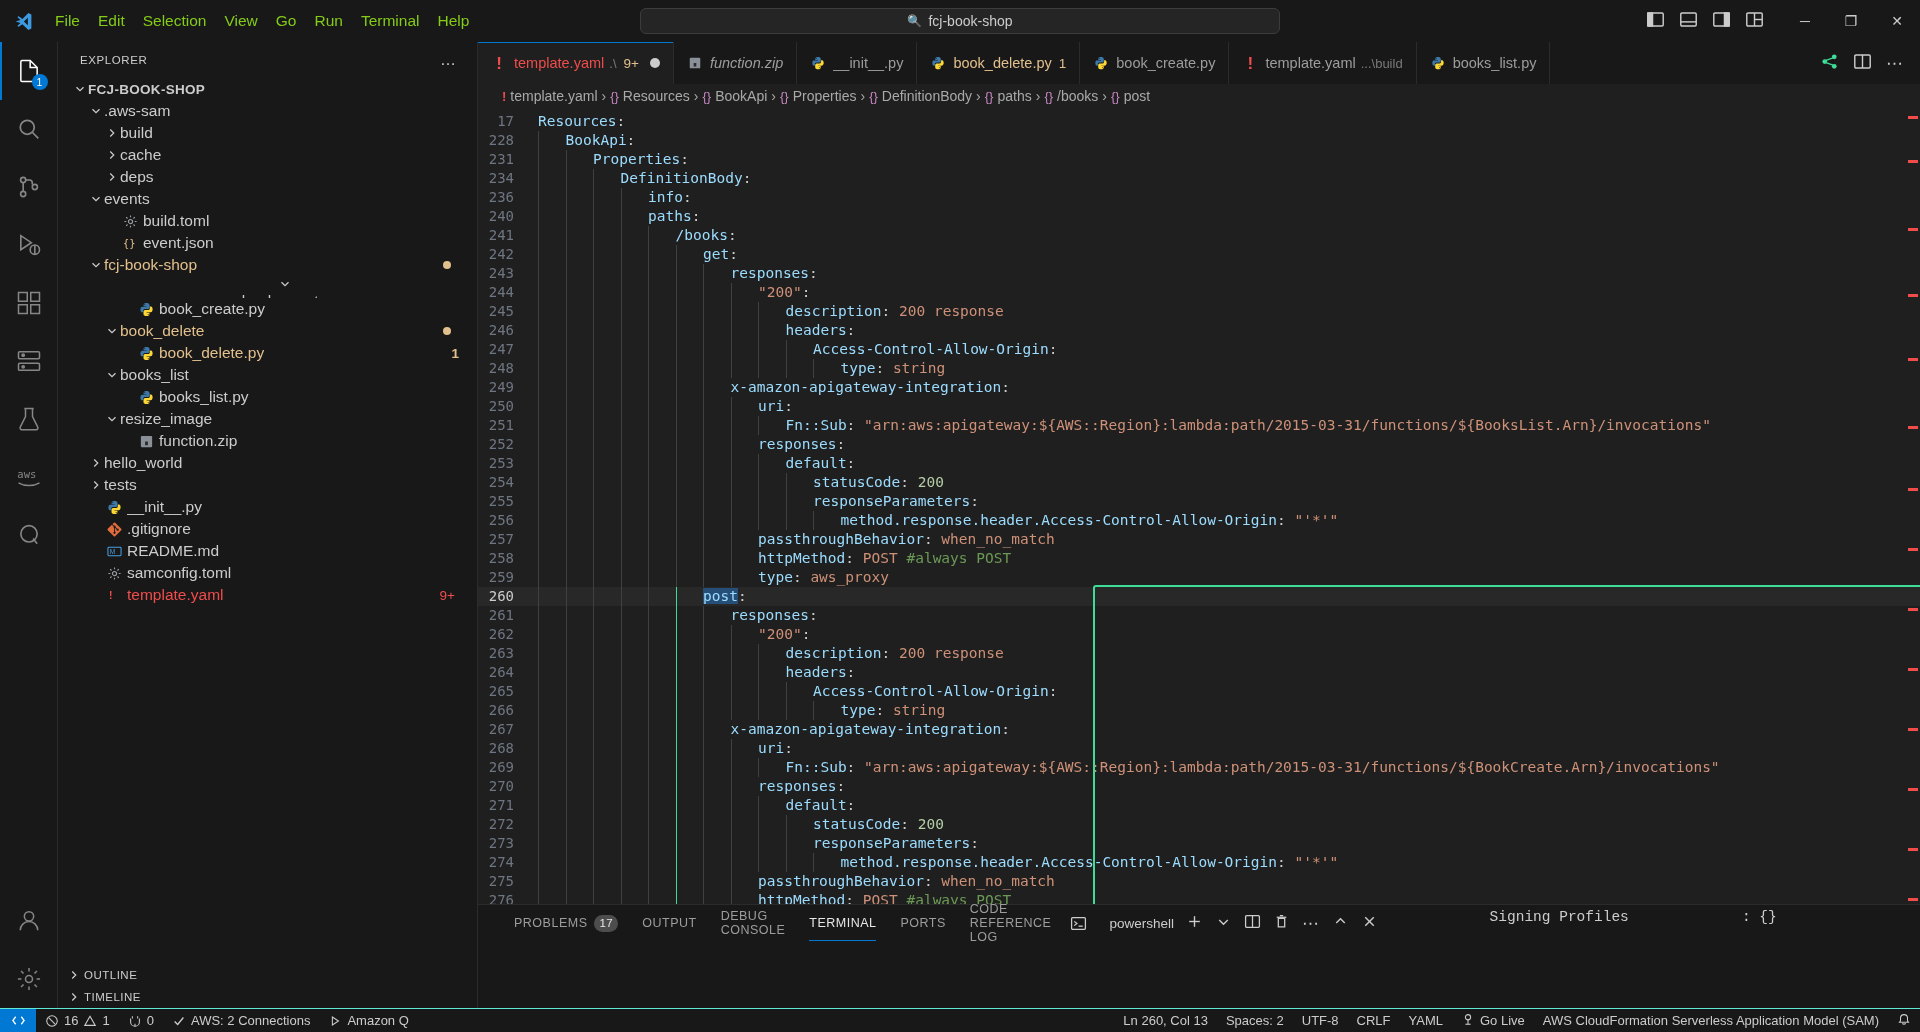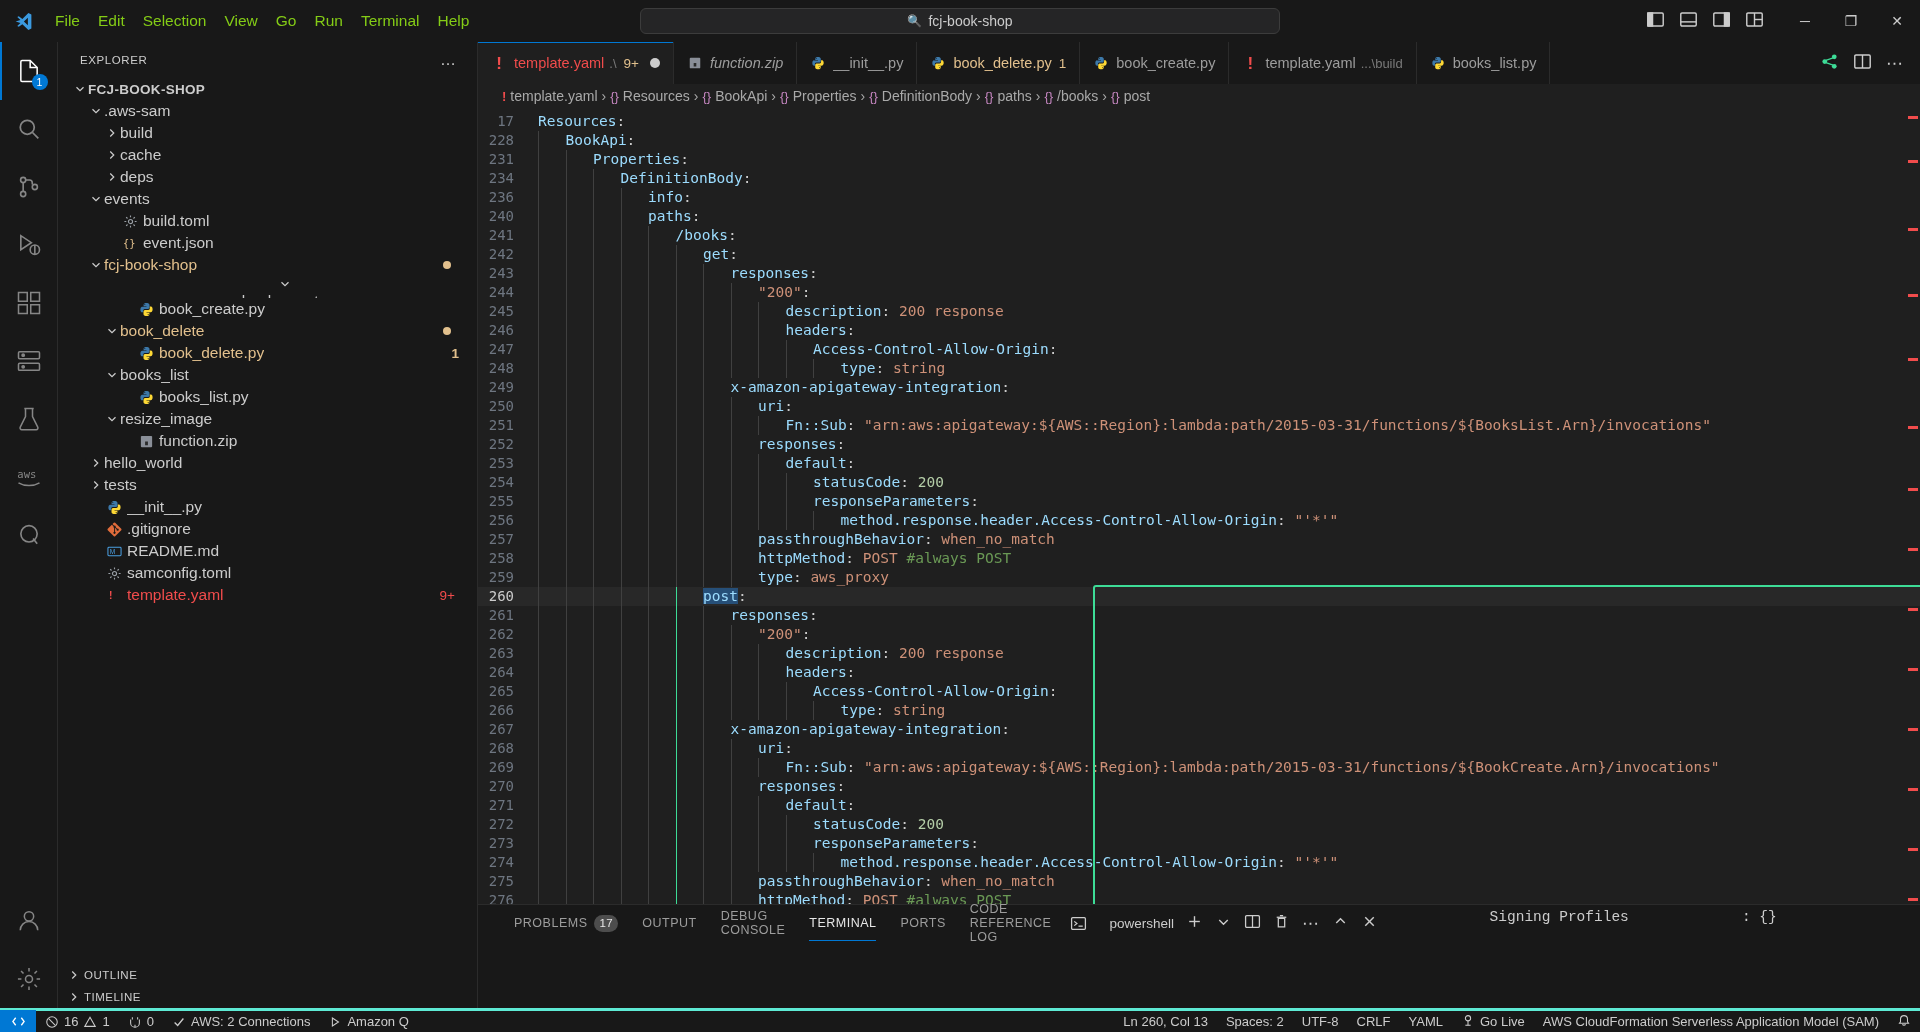--- a/index.html
+++ b/index.html
@@ -140,21 +140,21 @@
   .panel-right { margin-left:auto; display:flex; align-items:center; gap:12px; padding-right:18px;
     font-size:13px; color:#cccccc; }
   .panel-right svg { width:17px; height:17px; }
   .shellsel { display:flex; align-items:center; gap:22px; font-size:13.5px;padding-left:7px; }
   .term-body { flex:1; padding:4px 0 0 24px; font-family:Liberation Mono, monospace;
     font-size:14.5px; color:#cccccc; overflow:hidden; }
   .term-line { height:20px; white-space:pre; }
 
   
   .statusbar { height:24px; flex:0 0 24px; background:#181818; display:flex; align-items:center;
-    font-size:13px; color:#cccccc; border-top:3px solid #5eead4; }
+    font-size:13px; color:#cccccc; border-top:1px solid #5eead4; }
   .sb-remote { background:#0078d4; width:36px; height:24px; display:flex; align-items:center;
     justify-content:center; color:#fff; }
   .sb-remote svg { width:15px; height:15px; }
   .sitem { display:flex; align-items:center; gap:5px; padding:0 9px; height:24px; cursor:pointer; }
   .sitem svg { width:14px; height:14px; }
   .sright { margin-left:auto; display:flex; align-items:center; }
 </style>
 </head>
 <body>
 

